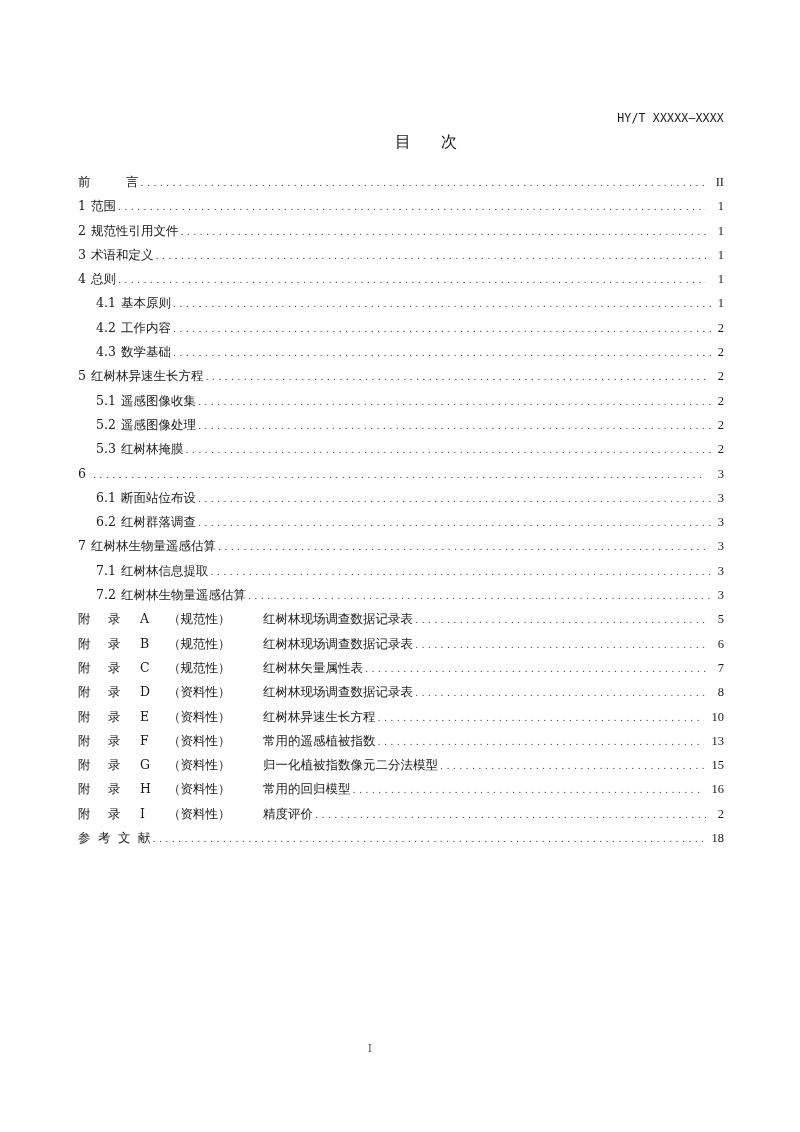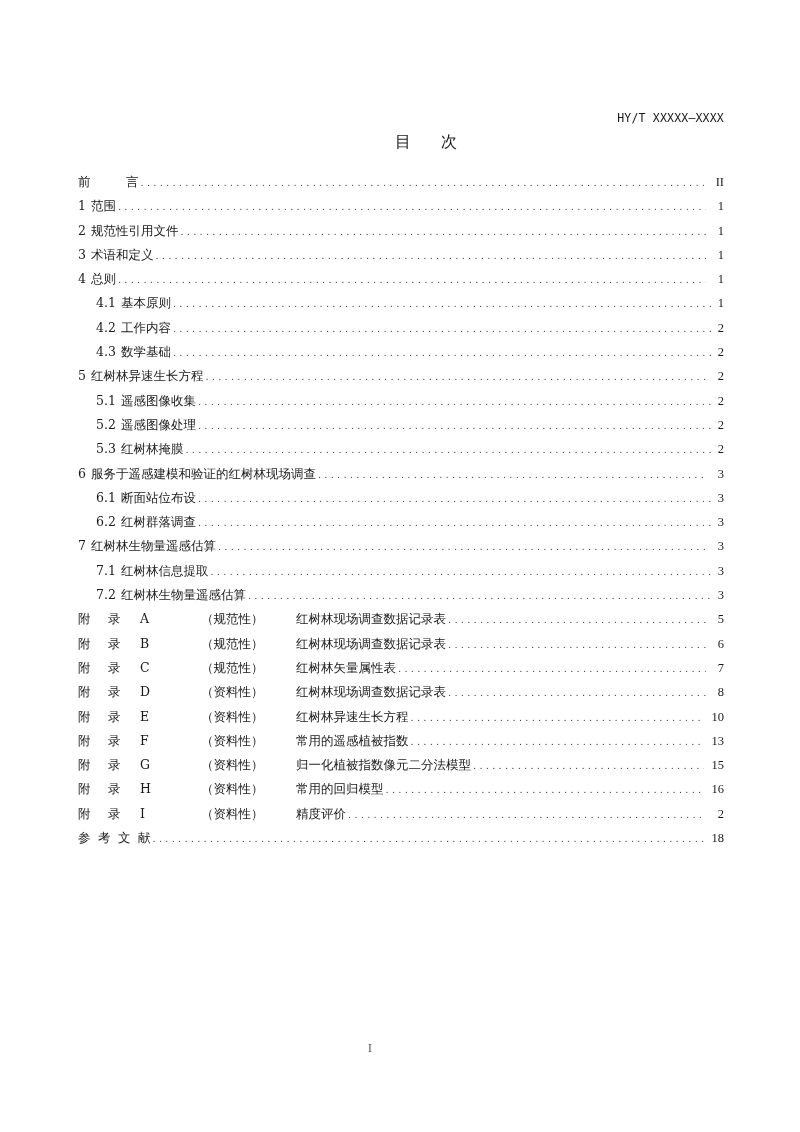--- a/index.html
+++ b/index.html
@@ -13,21 +13,21 @@
   .row { display: flex; align-items: baseline; height: 24.3px; line-height: 24.3px; font-size: 12.5px; white-space: nowrap; }
   .row.lvl2 { padding-left: 18px; }
   .row .num { margin-right: 5px; }
   .row .label { }
   .row .leader { flex: 1; overflow: hidden; margin: 0 2px; color: #444; letter-spacing: 3.2px; font-size: 10px; }
   .row .leader::before { content: "......................................................................................................................................................................................................................................................................"; }
   .row .page { min-width: 10px; text-align: right; padding-left: 6px; font-family: Liberation Serif, serif; }
   .row.flush .page { padding-left: 0; }
   .row .ap-word { display: inline-block; width: 30px; }
   .row .ap-letter { display: inline-block; width: 28px; padding-left: 2px; }
-  .row .ap-type { display: inline-block; width: 95px; margin-left: 33px; }
+  .row .ap-type { display: inline-block; width: 95px; }
   .row .pre-a { display: inline-block; width: 48px; }
   .row .ref-ch { display: inline-block; width: 20px; }
   .footer-page { position: absolute; top: 1042px; left: 0; width: 740px; text-align: center; font-size: 11px; color: #555; }
 </style>
 </head>
 <body>
 
 <div class="header-code">HY/T XXXXX—XXXX</div>
 
 <div class="title">
@@ -104,21 +104,20 @@
     <span class="page">2</span>
   </div>
   <div class="row lvl2 flush">
     <span class="num">5.3</span>
     <span class="label">红树林掩膜</span>
     <span class="leader"></span>
     <span class="page">2</span>
   </div>
   <div class="row">
     <span class="num">6</span>
-    <span class="label">服务于遥感建模和验证的红树林现场调查</span>
     <span class="leader"></span>
     <span class="page">3</span>
   </div>
   <div class="row lvl2 flush">
     <span class="num">6.1</span>
     <span class="label">断面站位布设</span>
     <span class="leader"></span>
     <span class="page">3</span>
   </div>
   <div class="row lvl2 flush">

